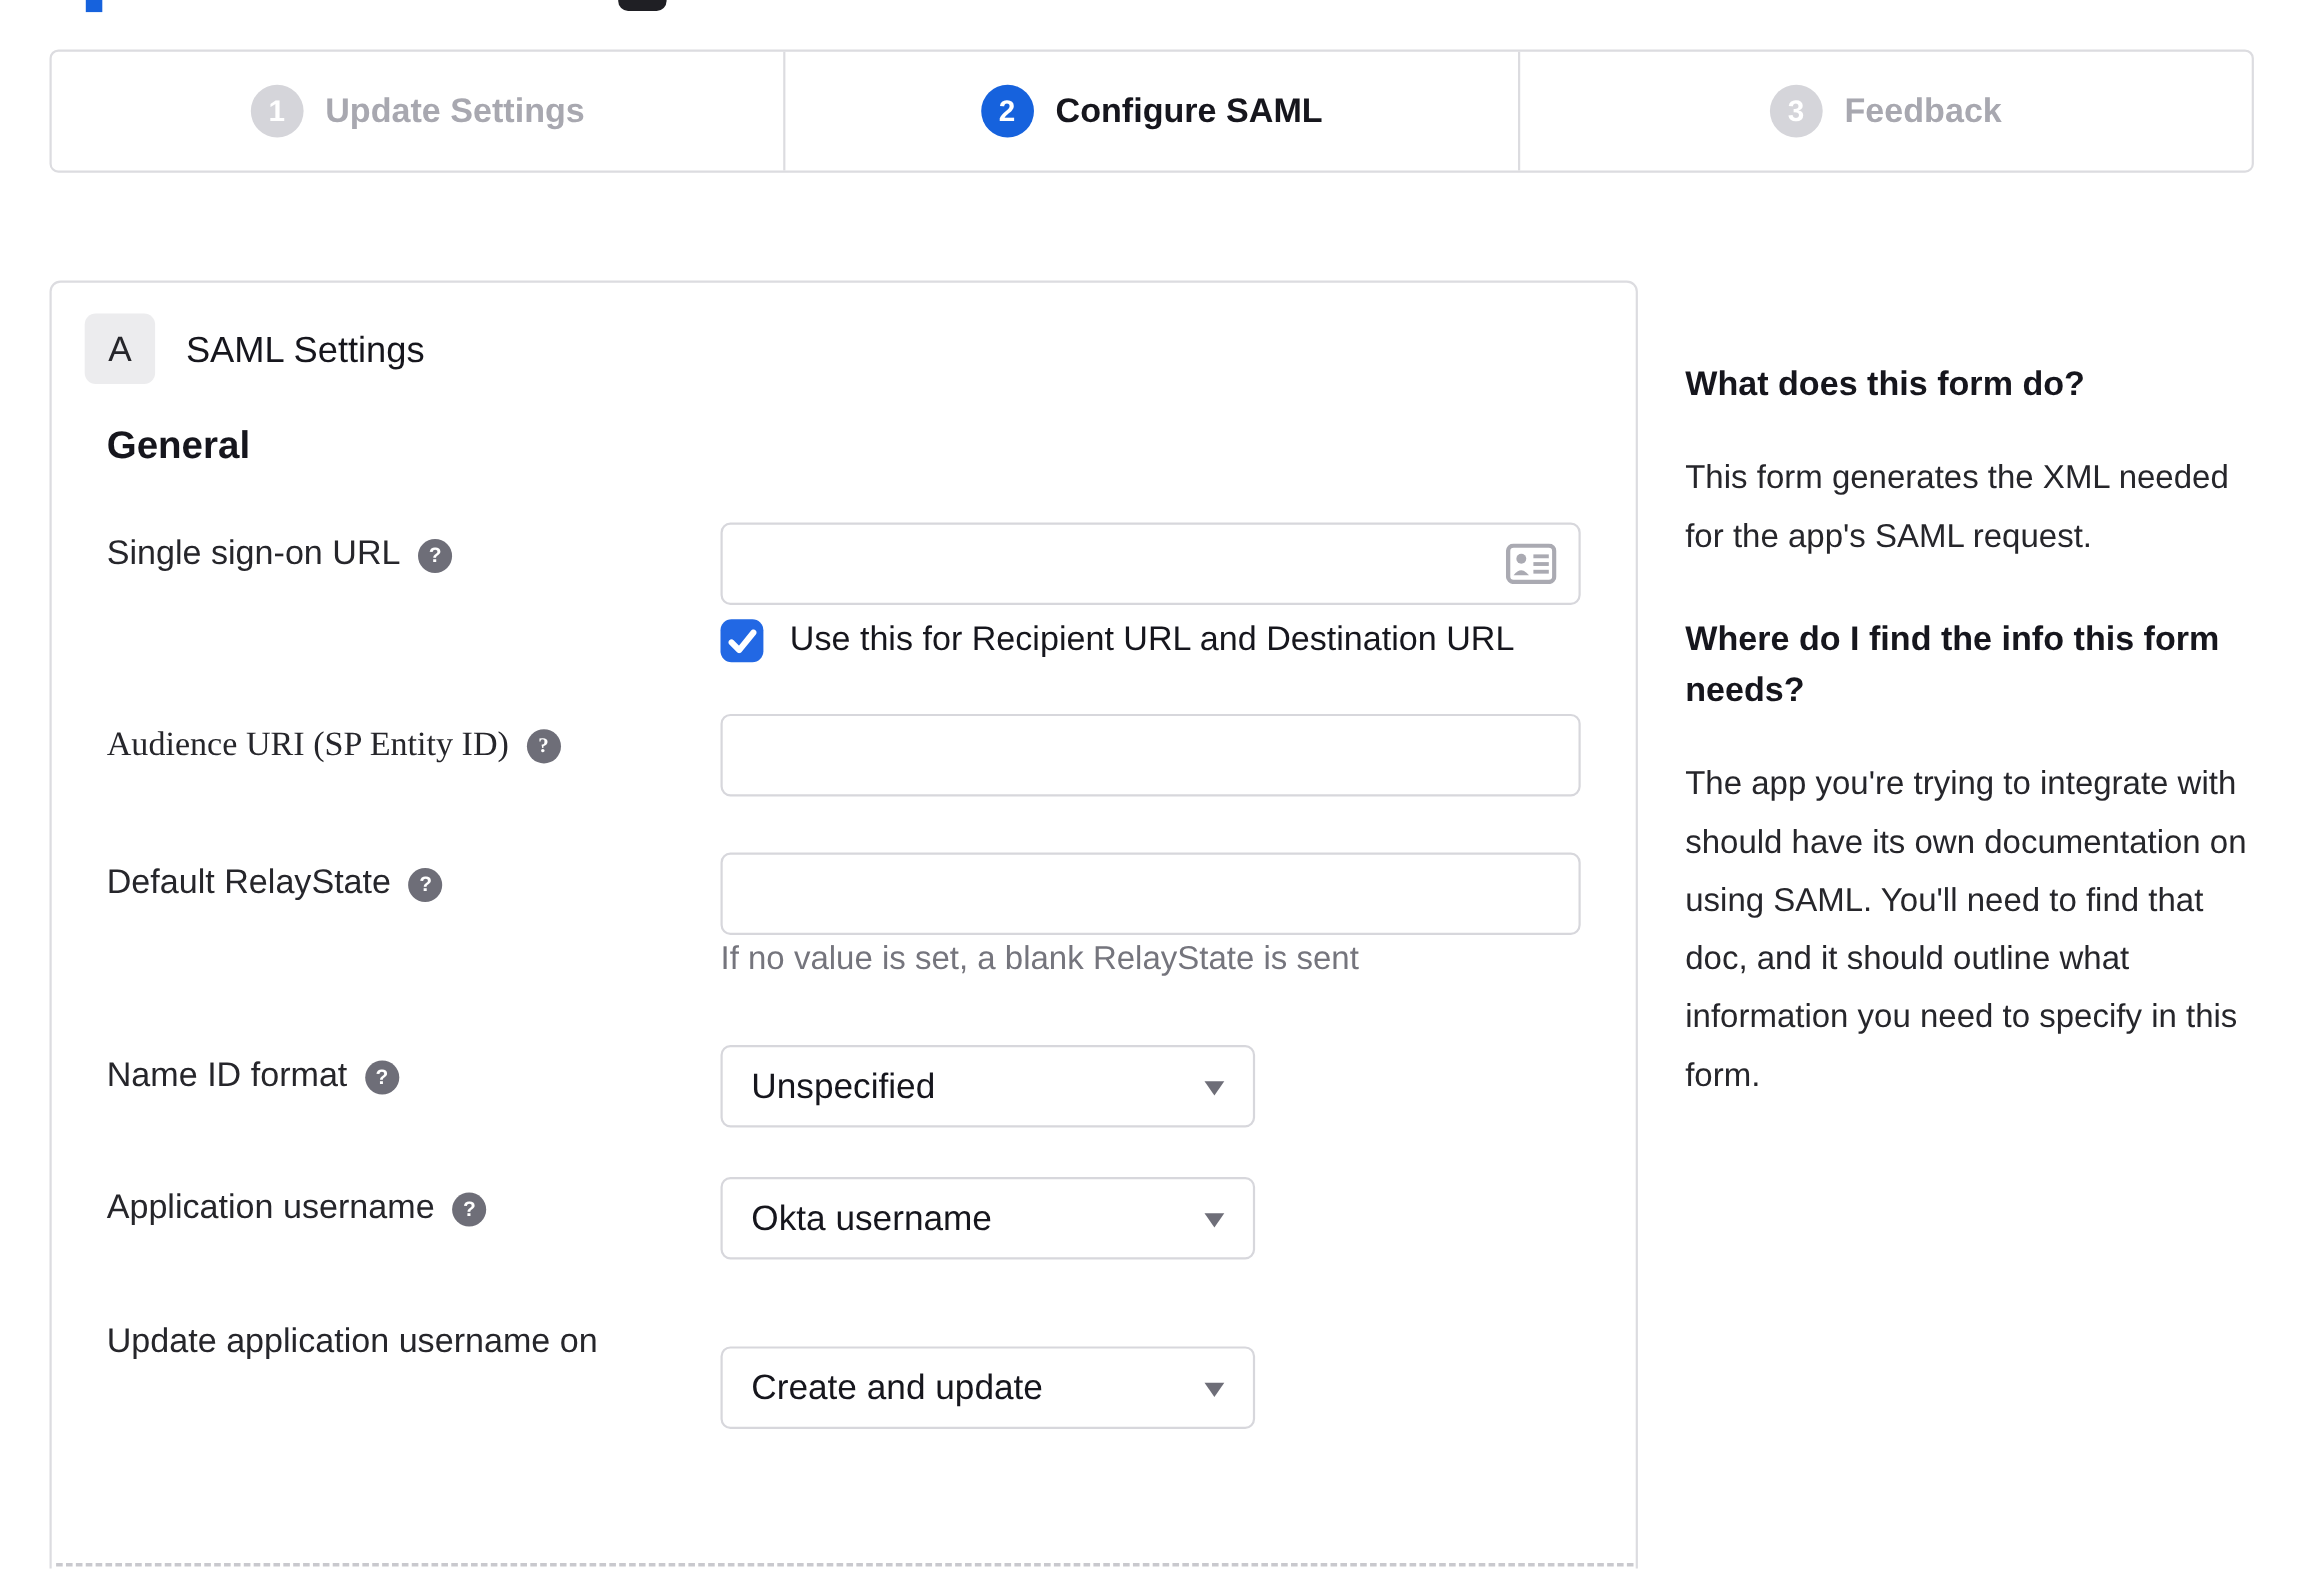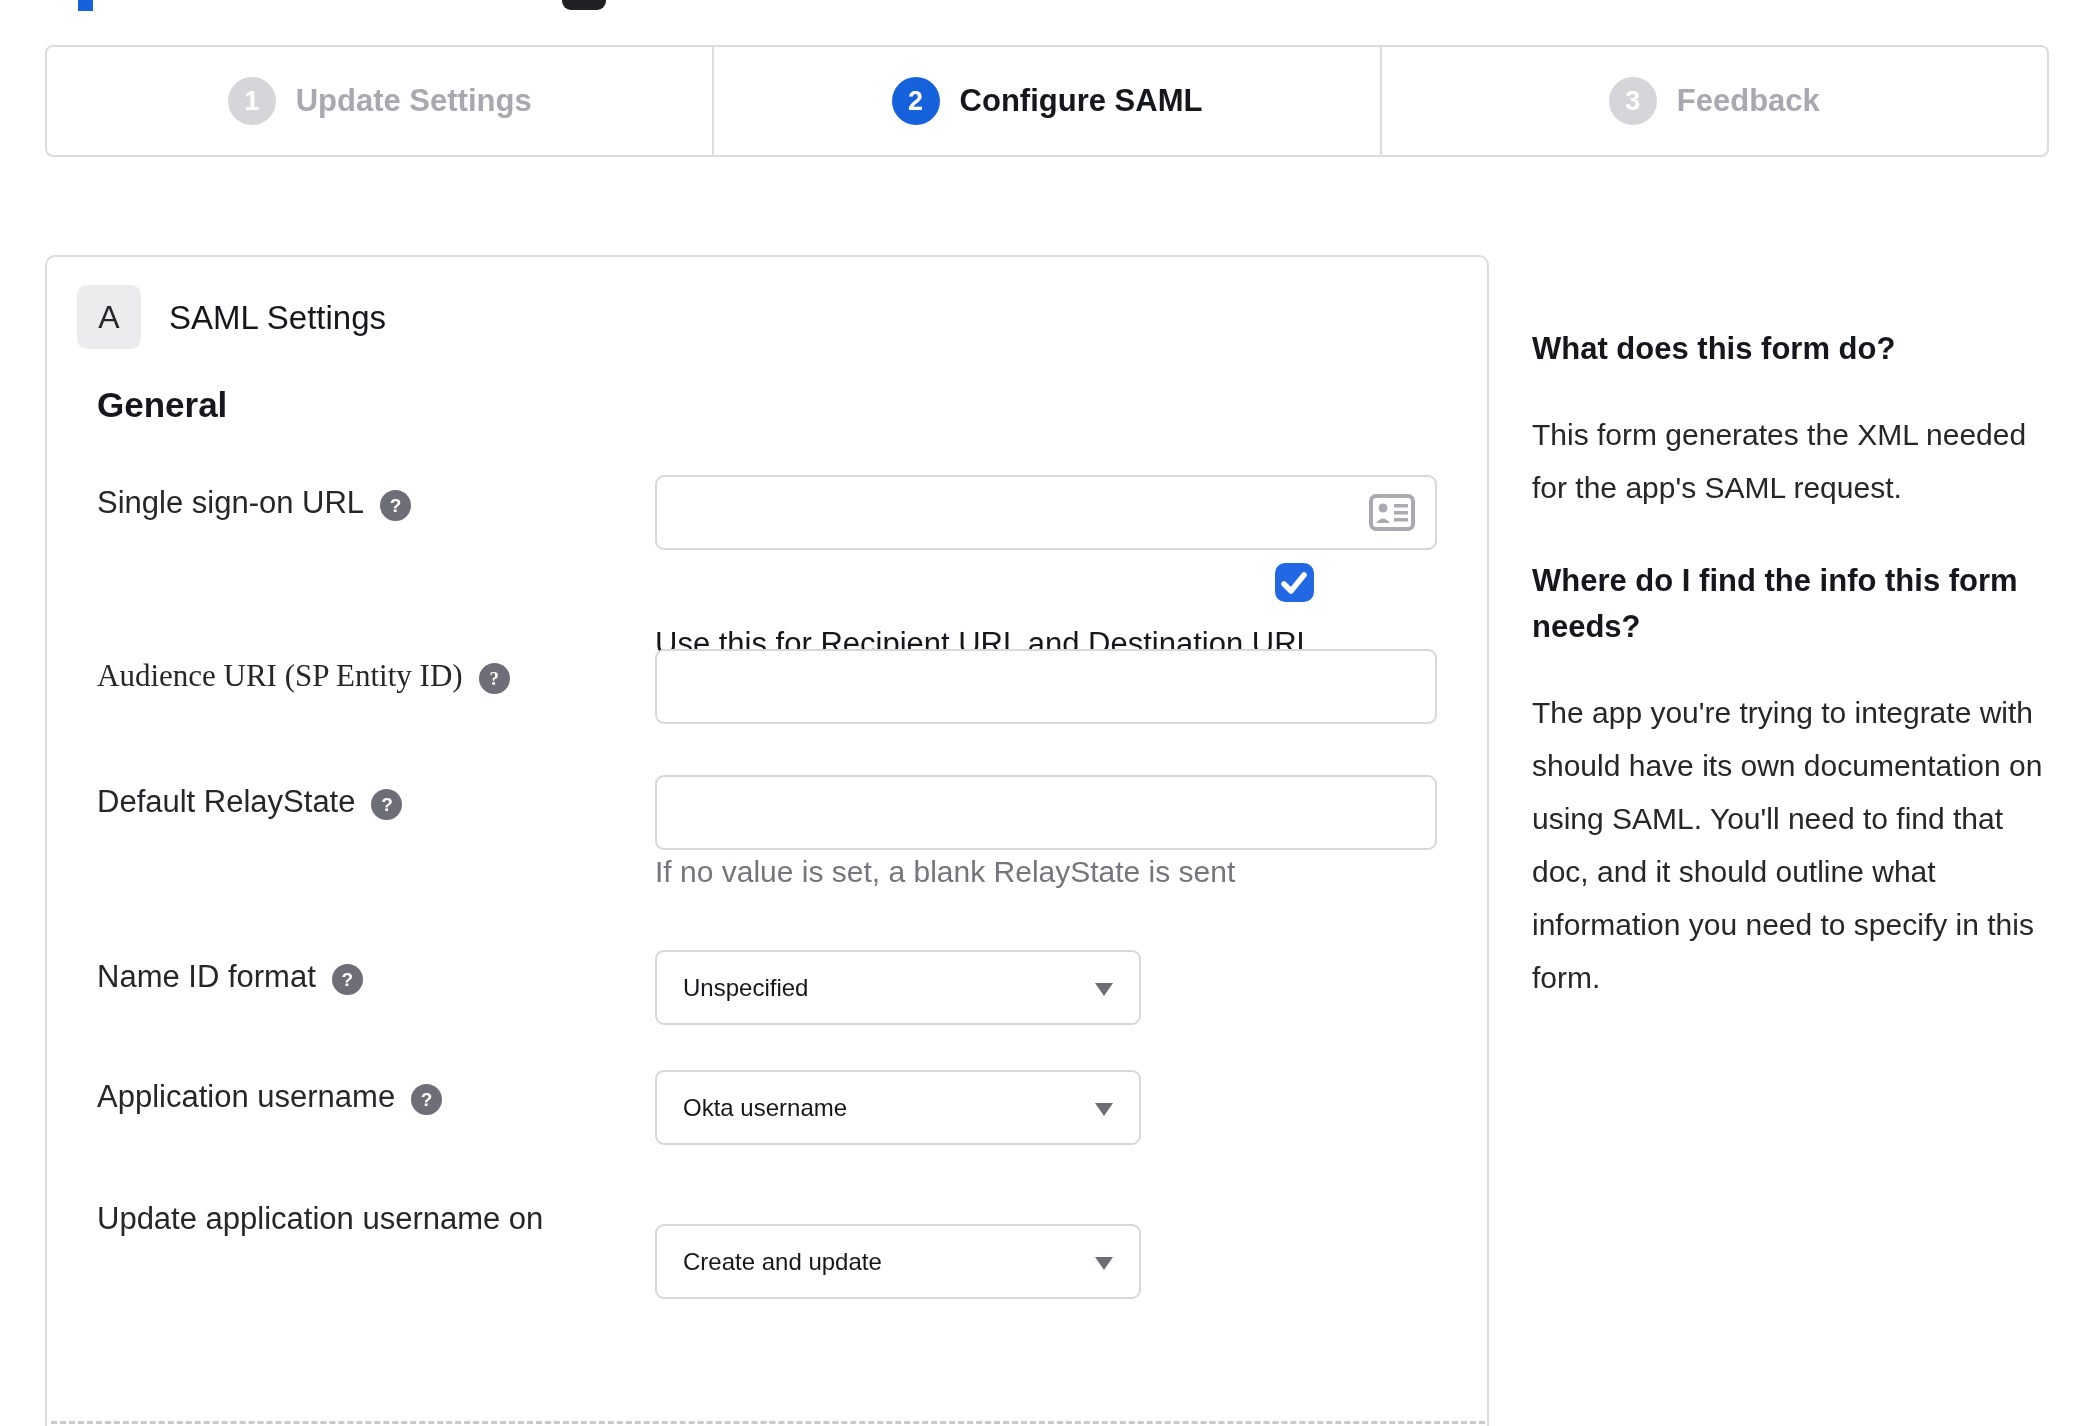--- a/index.html
+++ b/index.html
@@ -65,35 +65,35 @@
     position: absolute; left: 608px; width: 782px; height: 75px;
     border: 2px solid #d7d7dc; border-radius: 9px; background: #fff;
     font-size: 30px; padding: 0 70px 0 26px; color: #16161d;
     font-family: "Liberation Sans", sans-serif;
   }
   .input-wrap { position: absolute; left: 608px; width: 782px; height: 75px; }
   .input-wrap .text-input { left: 0; }
   .card-icon { position: absolute; right: 22px; top: 19px; }
 
   .checkbox-row {
-    position: absolute; left: 608px; display: flex; align-items: flex-end; gap: 24px; flex-direction: column;
+    position: absolute; left: 608px; display: flex; align-items: flex-start; gap: 24px;
   }
   .checkbox {
     width: 39px; height: 39px; border-radius: 10px; background: #2268e4;
     display: flex; align-items: center; justify-content: center; flex: 0 0 auto;
   }
   .checkbox-label { font-size: 31px; color: #16161d; white-space: nowrap; }
 
   .helper-text { position: absolute; left: 608px; font-size: 30px; color: #75757d; }
 
   .select-box {
     position: absolute; left: 608px; width: 486px; height: 75px;
     border: 2px solid #d7d7dc; border-radius: 9px; background: #fff;
     display: flex; align-items: center; padding: 0 26px;
-    font-size: 24px; color: #16161d; cursor: default;
+    font-size: 32px; color: #16161d; cursor: default;
   }
   .select-caret {
     position: absolute; right: 26px; top: 31px;
     width: 0; height: 0;
     border-left: 9px solid transparent; border-right: 9px solid transparent;
     border-top: 13px solid #6e6e78;
   }
 
   .dashed-divider {
     position: absolute; left: 4px; top: 1164px; width: 1434px;

